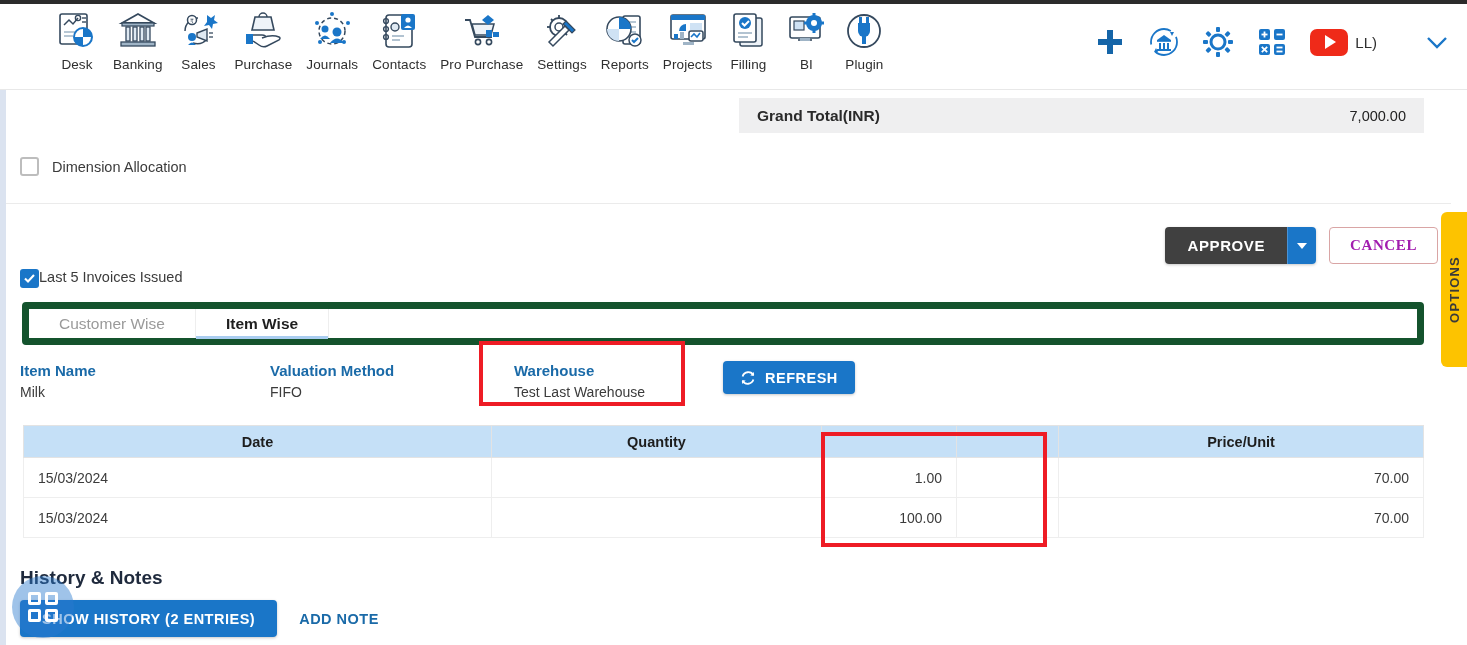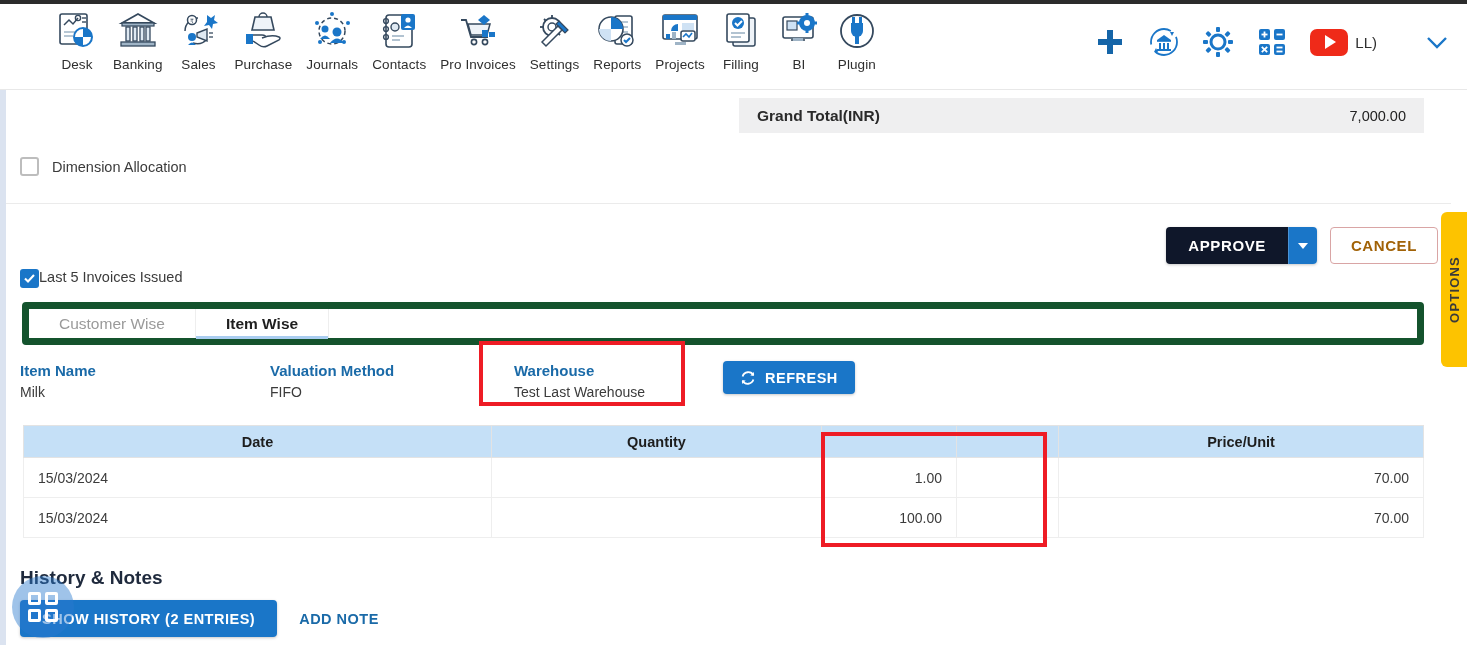--- a/index.html
+++ b/index.html
@@ -91,36 +91,36 @@
     background: #ebebeb;
   }
 
   
   .action-row {
     position: absolute; right: 20px; top: 137px;
     display: flex; align-items: center; gap: 13px;
   }
   .btn-approve-group { display: flex; border-radius: 4px; overflow: hidden; box-shadow: 0 1px 3px rgba(0,0,0,.22); }
   .btn-approve {
-    background: #0f172a; color: #fff; border: none;
+    background: #404040; color: #fff; border: none;
     font-size: 15px; font-weight: 700; letter-spacing: .6px;
     padding: 0 22px; height: 37px; cursor: pointer;
     font-family: "Liberation Sans", sans-serif;
   }
   .btn-approve-caret {
     background: #1a76c8; width: 29px; height: 37px; border: none;
     border-left: 1px solid #4a93d6; cursor: pointer;
     display: flex; align-items: center; justify-content: center;
   }
   .caret-w { width: 0; height: 0; border-left: 5px solid transparent; border-right: 5px solid transparent; border-top: 6px solid #fff; }
   .btn-cancel {
-    background: #fff; color: #a16207; border: 1px solid #d9a5a5;
+    background: #fff; color: #a21caf; border: 1px solid #d9a5a5;
     border-radius: 4px; font-size: 15px; font-weight: 700; letter-spacing: .6px;
     padding: 0 20px; height: 37px; cursor: pointer;
-    font-family: Liberation Sans, sans-serif;
+    font-family: Liberation Serif, serif;
   }
 
   
   .last5 {
     position: absolute; left: 14px; top: 179px;
     display: flex; align-items: flex-start; cursor: pointer;
   }
   .last5-label { font-size: 14.5px; color: #3b3b3b; }
 
   
@@ -324,21 +324,21 @@
       <div class="nav-item">
         <svg class="nav-ico" viewBox="0 0 44 44">
           <path d="M5 11 h5 l5 17 h17" fill="none" stroke="#35495e" stroke-width="1.8"></path>
           <path d="M12 15 h22 l-3 11 h-16 z" fill="#eef3f8" stroke="#35495e" stroke-width="1.5"></path>
           <circle cx="18" cy="33" r="2.6" fill="none" stroke="#35495e" stroke-width="1.6"></circle>
           <circle cx="29" cy="33" r="2.6" fill="none" stroke="#35495e" stroke-width="1.6"></circle>
           <path d="M22 11 l6-5 6 5 -6 5 z" fill="#1a76c8"></path>
           <rect x="26" y="21" width="6" height="7" fill="#1a76c8"></rect>
           <rect x="33" y="23" width="6" height="5" fill="#1a76c8"></rect>
         </svg>
-        <span class="nav-label">Pro Invoices</span>
+        <span class="nav-label">Pro Purchase</span>
       </div>
 
       <div class="nav-item">
         <svg class="nav-ico" viewBox="0 0 44 44">
           <circle cx="19" cy="18" r="9" fill="none" stroke="#35495e" stroke-width="1.8"></circle>
           <circle cx="19" cy="18" r="4" fill="none" stroke="#35495e" stroke-width="1.5"></circle>
           <g stroke="#35495e" stroke-width="1.8">
             <line x1="19" y1="6" x2="19" y2="10"></line>
               <line x1="19" y1="26" x2="19" y2="30"></line>
             <line x1="7" y1="18" x2="11" y2="18"></line>

